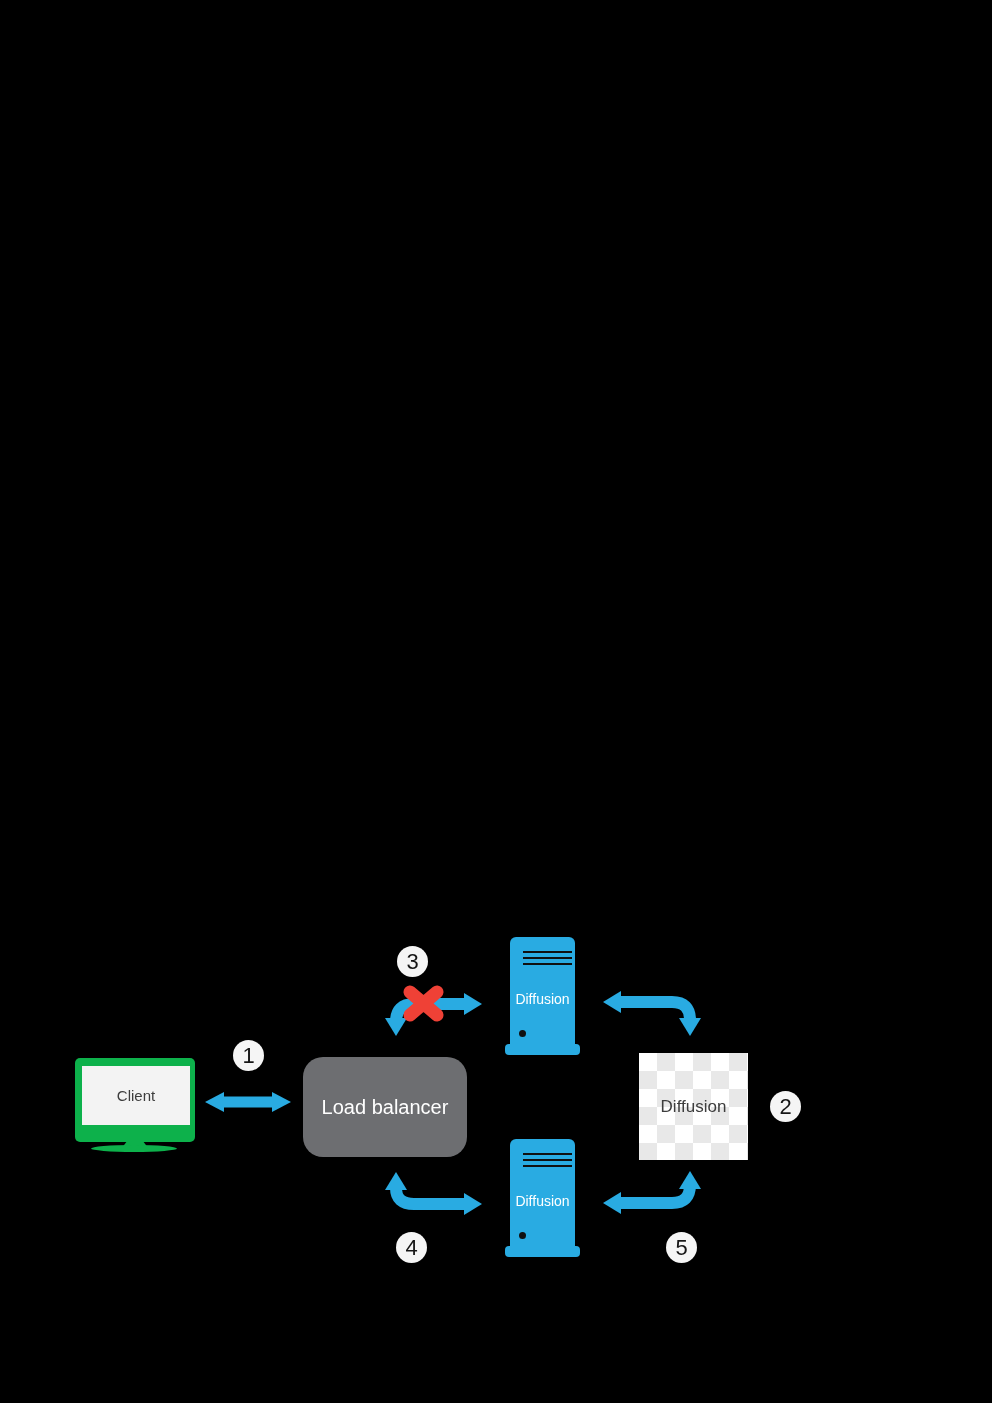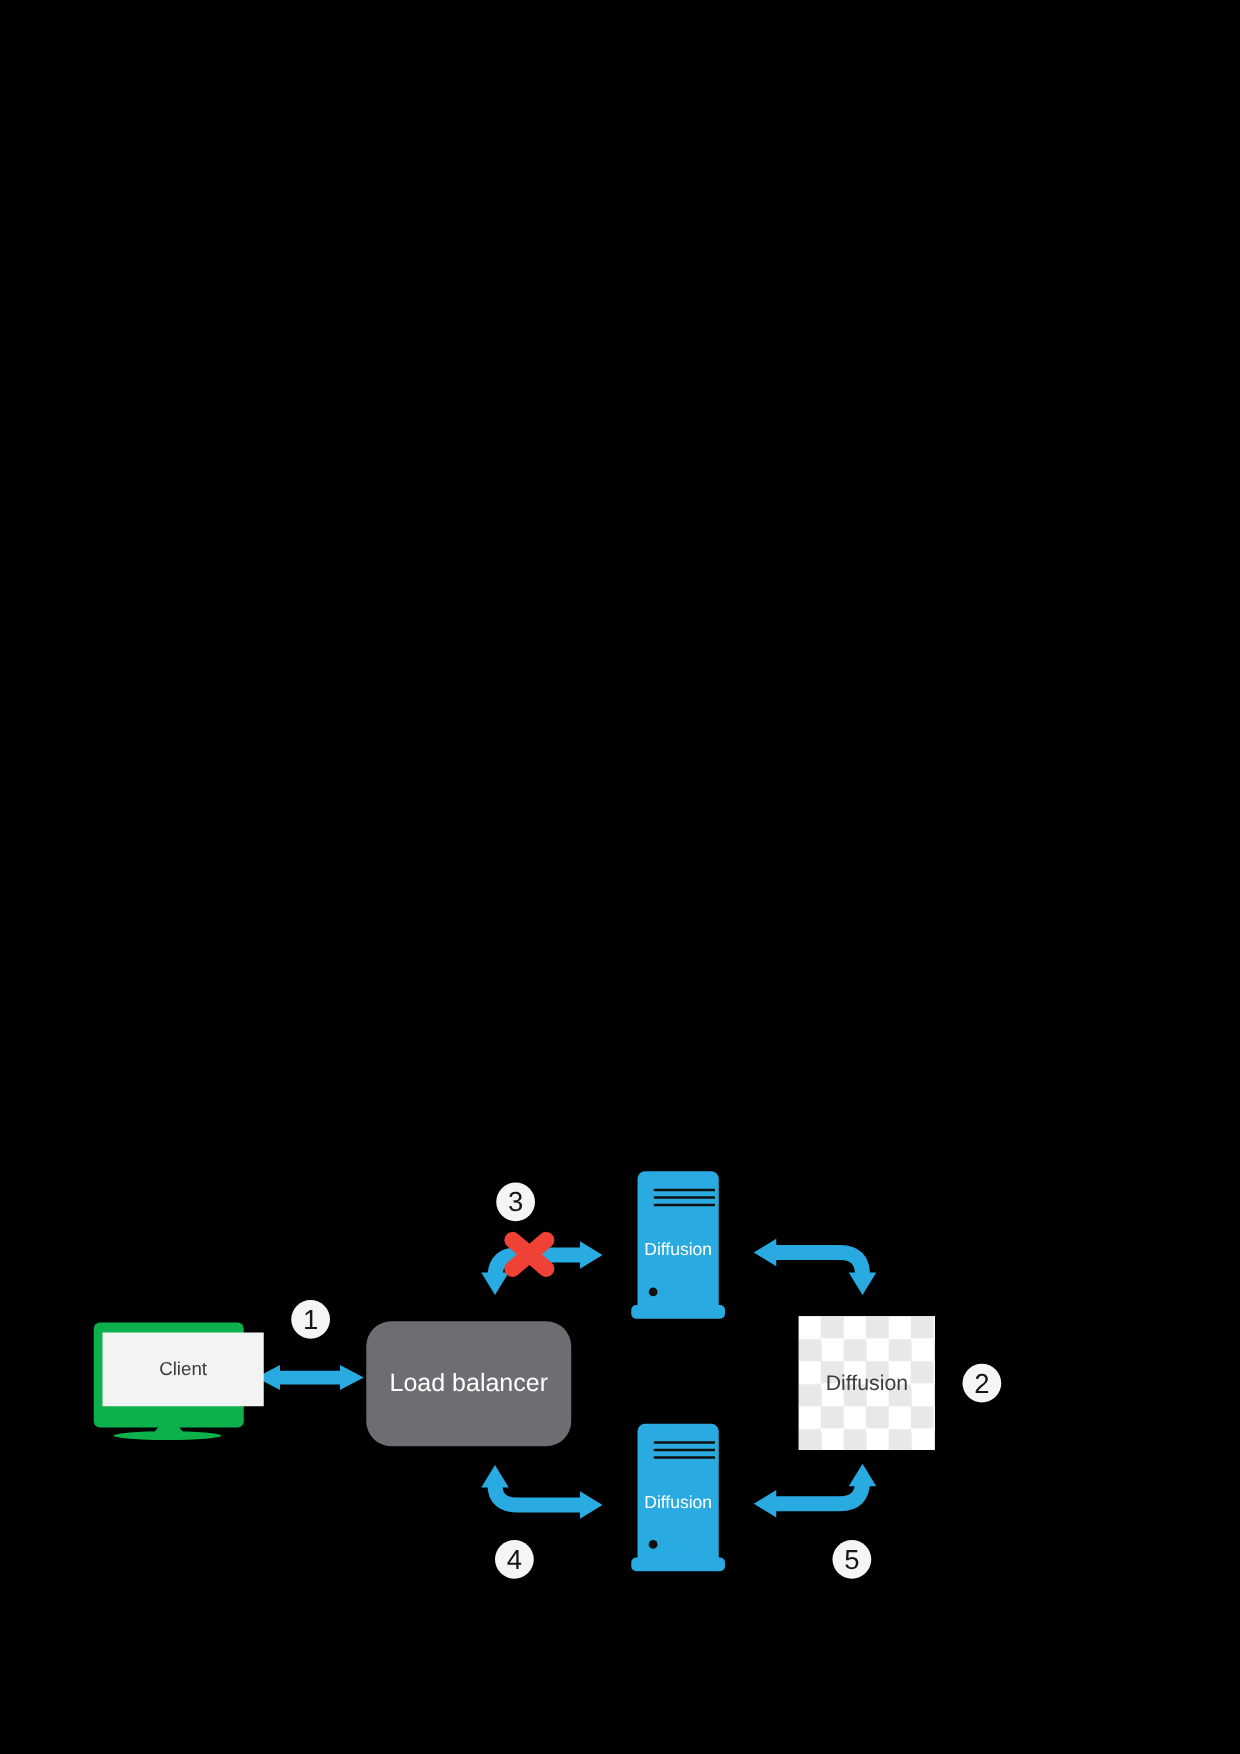--- a/index.html
+++ b/index.html
@@ -22,30 +22,30 @@
 
   svg.overlay{position:absolute;left:0;top:0;}
   .arrow .shaft{fill:none;stroke:var(--c-blue);stroke-width:12;}
   .arrow .shaft-thin{fill:none;stroke:var(--c-blue);stroke-width:11;}
   .arrow polygon{fill:var(--c-blue);}
   .xmark{fill:none;stroke:var(--c-red);stroke-width:13;stroke-linecap:round;}
 
   
   .client-bezel{position:absolute;left:75px;top:1058px;width:120px;height:84px;
     background:var(--c-green);border-radius:5px;}
-  .client-screen{position:absolute;left:82px;top:1066px;width:129px;height:59px;
+  .client-screen{position:absolute;left:82px;top:1066px;width:108px;height:59px;
     background:var(--c-screen);display:flex;align-items:center;justify-content:center;
     font-size:15px;color:var(--c-ink);}
   .client-neck{position:absolute;left:121px;top:1141px;width:28px;height:8px;
     background:var(--c-green);clip-path:polygon(22% 0,78% 0,100% 100%,0 100%);}
   .client-foot{position:absolute;left:91px;top:1145px;width:86px;height:7px;
     background:var(--c-green);border-radius:50%;}
 
   
-  .lb{position:absolute;left:293px;top:1057px;width:164px;height:100px;
+  .lb{position:absolute;left:303px;top:1057px;width:164px;height:100px;
     background:var(--c-gray);border-radius:20px;display:flex;align-items:center;
     justify-content:center;color:var(--c-white);font-size:20px;}
 
   
   .server{position:absolute;width:75px;height:119px;}
   .server-top{left:505px;top:937px;}
   .server-bottom{left:505px;top:1139px;}
   .server .body{position:absolute;left:5px;top:0;width:65px;height:108px;
     background:var(--c-blue);border-radius:6px 6px 0 0;}
   .server .vents{position:absolute;left:13px;top:14px;width:49px;}

